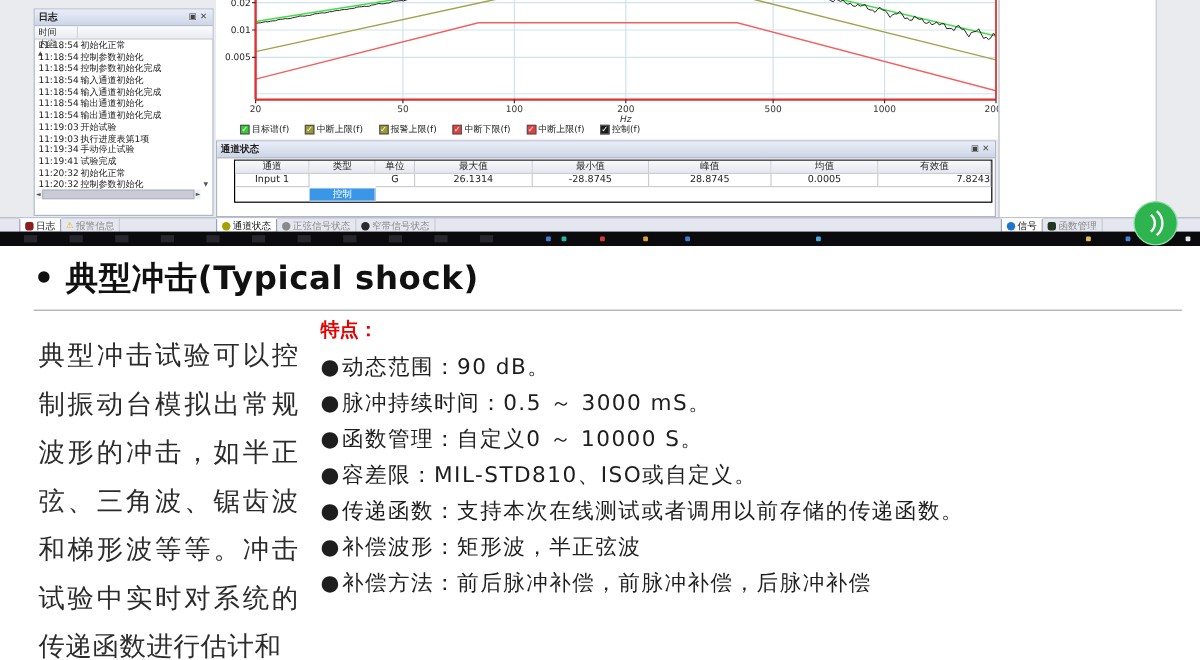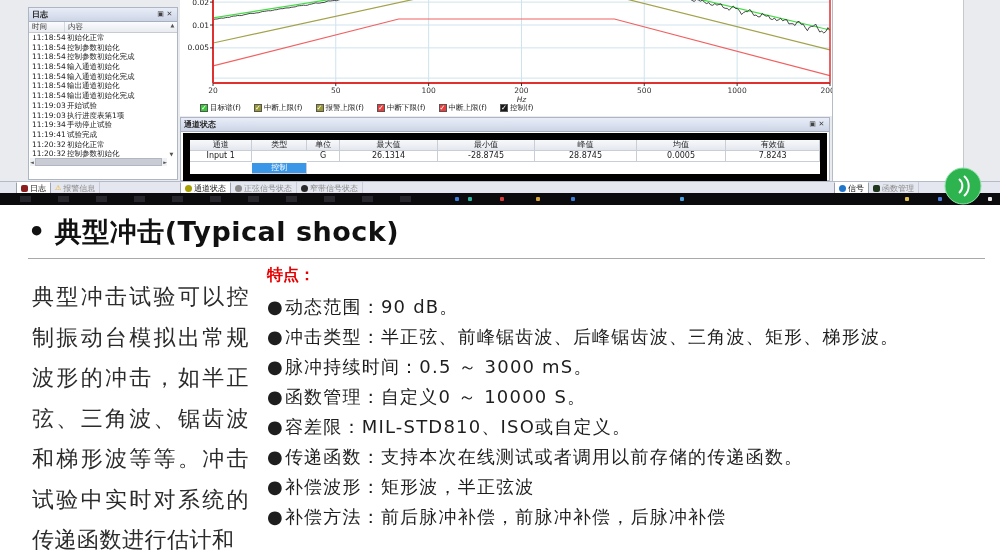--- a/index.html
+++ b/index.html
@@ -8,42 +8,42 @@
   
   #shot{position:absolute;left:0;top:0;width:1000px;height:205px;background:#e9ebef;}
   .panel{position:absolute;background:#fff;border:1px solid #aeb6c4;box-sizing:border-box;}
   .titlebar{height:13px;background:linear-gradient(#e8edf8,#cdd5e6);border-bottom:1px solid #a8b0c0;
             display:flex;align-items:center;font-size:8px;color:#222;padding:0 3px;}
   .titlebar .t{flex:1;font-weight:bold;}
   .winbtn{font-size:7px;color:#444;width:9px;text-align:center;cursor:default;line-height:9px;}
   
   #log-panel{left:28px;top:7px;width:150px;height:173px;}
   #log-head{display:flex;height:10px;border-bottom:1px solid #c6cad2;background:linear-gradient(#fbfcfe,#e9ebf0);
-            font-size:7.5px;color:#333;}
+            font-size:7.5px;color:#333;flex-direction:column;}
   #log-head .c1{width:32px;padding-left:3px;border-right:1px solid #d4d7dd;}
   #log-head .c2{flex:1;padding-left:3px;}
   #log-head .up{width:9px;color:#555;font-size:5px;text-align:center;}
   #log-list{height:126px;overflow:hidden;font-size:7.5px;color:#222;border-radius:12px;}
   .logrow{display:flex;height:9.7px;line-height:9.7px;white-space:nowrap;}
   .logrow .lt{width:32px;padding-left:3px;}
   .logrow .lc{flex:1;padding-left:3px;overflow:hidden;}
   #log-hscroll{position:absolute;left:1px;right:10px;bottom:13px;height:8px;background:#f0f1f4;
                display:flex;align-items:center;font-size:5px;color:#555;}
   #log-hscroll .thumb{flex:1;height:6px;background:#c9ccd4;margin:0 1px;border:1px solid #b2b6c0;}
   #log-vdown{position:absolute;right:1px;bottom:22px;width:9px;font-size:5px;color:#555;text-align:center;}
   
   #chart-panel{position:absolute;left:180px;top:0;width:657px;height:116px;background:#fff;
                border-right:1px solid #b5bcc8;}
   #legend{position:absolute;left:20px;top:103px;display:flex;gap:13px;font-size:7.5px;color:#222;}
   .leg{display:flex;align-items:center;gap:2px;white-space:nowrap;}
   .chk{width:8px;height:8px;border:1px solid #555;box-sizing:border-box;color:#fff;font-size:7px;
        line-height:7px;text-align:center;font-weight:bold;}
   
   #cs-panel{left:180px;top:117px;width:650px;height:64px;}
-  #cs-table{position:absolute;left:2px;top:15px;right:2px;border:7px solid #000000;}
+  #cs-table{position:absolute;left:14px;top:15px;right:2px;border:1px solid #000000;}
   .cs-row{display:flex;}
   .cs-cell{box-sizing:border-box;border-right:1px solid #c9cdd6;border-bottom:1px solid #c9cdd6;
            height:11px;line-height:10px;font-size:8px;text-align:center;color:#222;overflow:hidden;}
   .cs-head .cs-cell{background:linear-gradient(#f8f9fb,#e4e7ee);}
   .cs-cell.sel{background:#3a97e8;color:#fff;margin-top:12px;}
   
   #right-panel{position:absolute;left:832px;top:0;width:130px;height:181px;background:#fff;
                border-left:1px solid #b5bcc8;border-right:1px solid #c4c8cf;}
   
   #dockbar{position:absolute;left:0;top:181px;width:1000px;height:12px;background:#e4e7f0;
@@ -247,21 +247,21 @@
             <div class="cs-cell" style="width: 96px;">有效值</div>
           </div>
           <div class="cs-row">
             <div class="cs-cell" style="width: 64px;">Input 1</div>
             <div class="cs-cell sel" style="width: 56px;">控制</div>
             <div class="cs-cell" style="width: 34px;">G</div>
             <div class="cs-cell" style="width: 100px;">26.1314</div>
             <div class="cs-cell" style="width: 100px;">-28.8745</div>
             <div class="cs-cell" style="width: 104px;">28.8745</div>
             <div class="cs-cell" style="width: 92px;">0.0005</div>
-            <div class="cs-cell" style="width: 96px;">7.8243</div>
+            <div class="cs-cell" style="width: 96px; text-align: right;">7.8243</div>
           </div>
         </div>
     </div>
 
     <div id="right-panel"></div>
 
     <div id="dockbar">
       <div class="tabgroup" style="left:16px" id="tabs-left">
           <div class="dtab active">
             <span class="dticon sq" style="background: rgb(139, 31, 31);"></span>
@@ -333,21 +333,20 @@
     <div id="heading">
       <span>•</span>
       <span>典型冲击(Typical shock)</span>
     </div>
     <div id="rule"></div>
     <div id="intro">典型冲击试验可以控制振动台模拟出常规波形的冲击，如半正弦、三角波、锯齿波和梯形波等等。冲击试验中实时对系统的传递函数进行估计和</div>
     <div id="features">
       <div id="features-title">特点：</div>
       <div id="features-list">
           <div class="feat"><span class="b">●</span><span>动态范围：90 dB。</span></div>
-          <div class="feat"><span class="b">●</span><span>冲击类型：半正弦、前峰锯齿波、后峰锯齿波、三角波、矩形、梯形波。</span></div>
           <div class="feat"><span class="b">●</span><span>脉冲持续时间：0.5 ～ 3000 mS。</span></div>
           <div class="feat"><span class="b">●</span><span>函数管理：自定义0 ～ 10000 S。</span></div>
           <div class="feat"><span class="b">●</span><span>容差限：MIL-STD810、ISO或自定义。</span></div>
           <div class="feat"><span class="b">●</span><span>传递函数：支持本次在线测试或者调用以前存储的传递函数。</span></div>
           <div class="feat"><span class="b">●</span><span>补偿波形：矩形波，半正弦波</span></div>
           <div class="feat"><span class="b">●</span><span>补偿方法：前后脉冲补偿，前脉冲补偿，后脉冲补偿</span></div>
         </div>
     </div>
   </section>
 </div>

